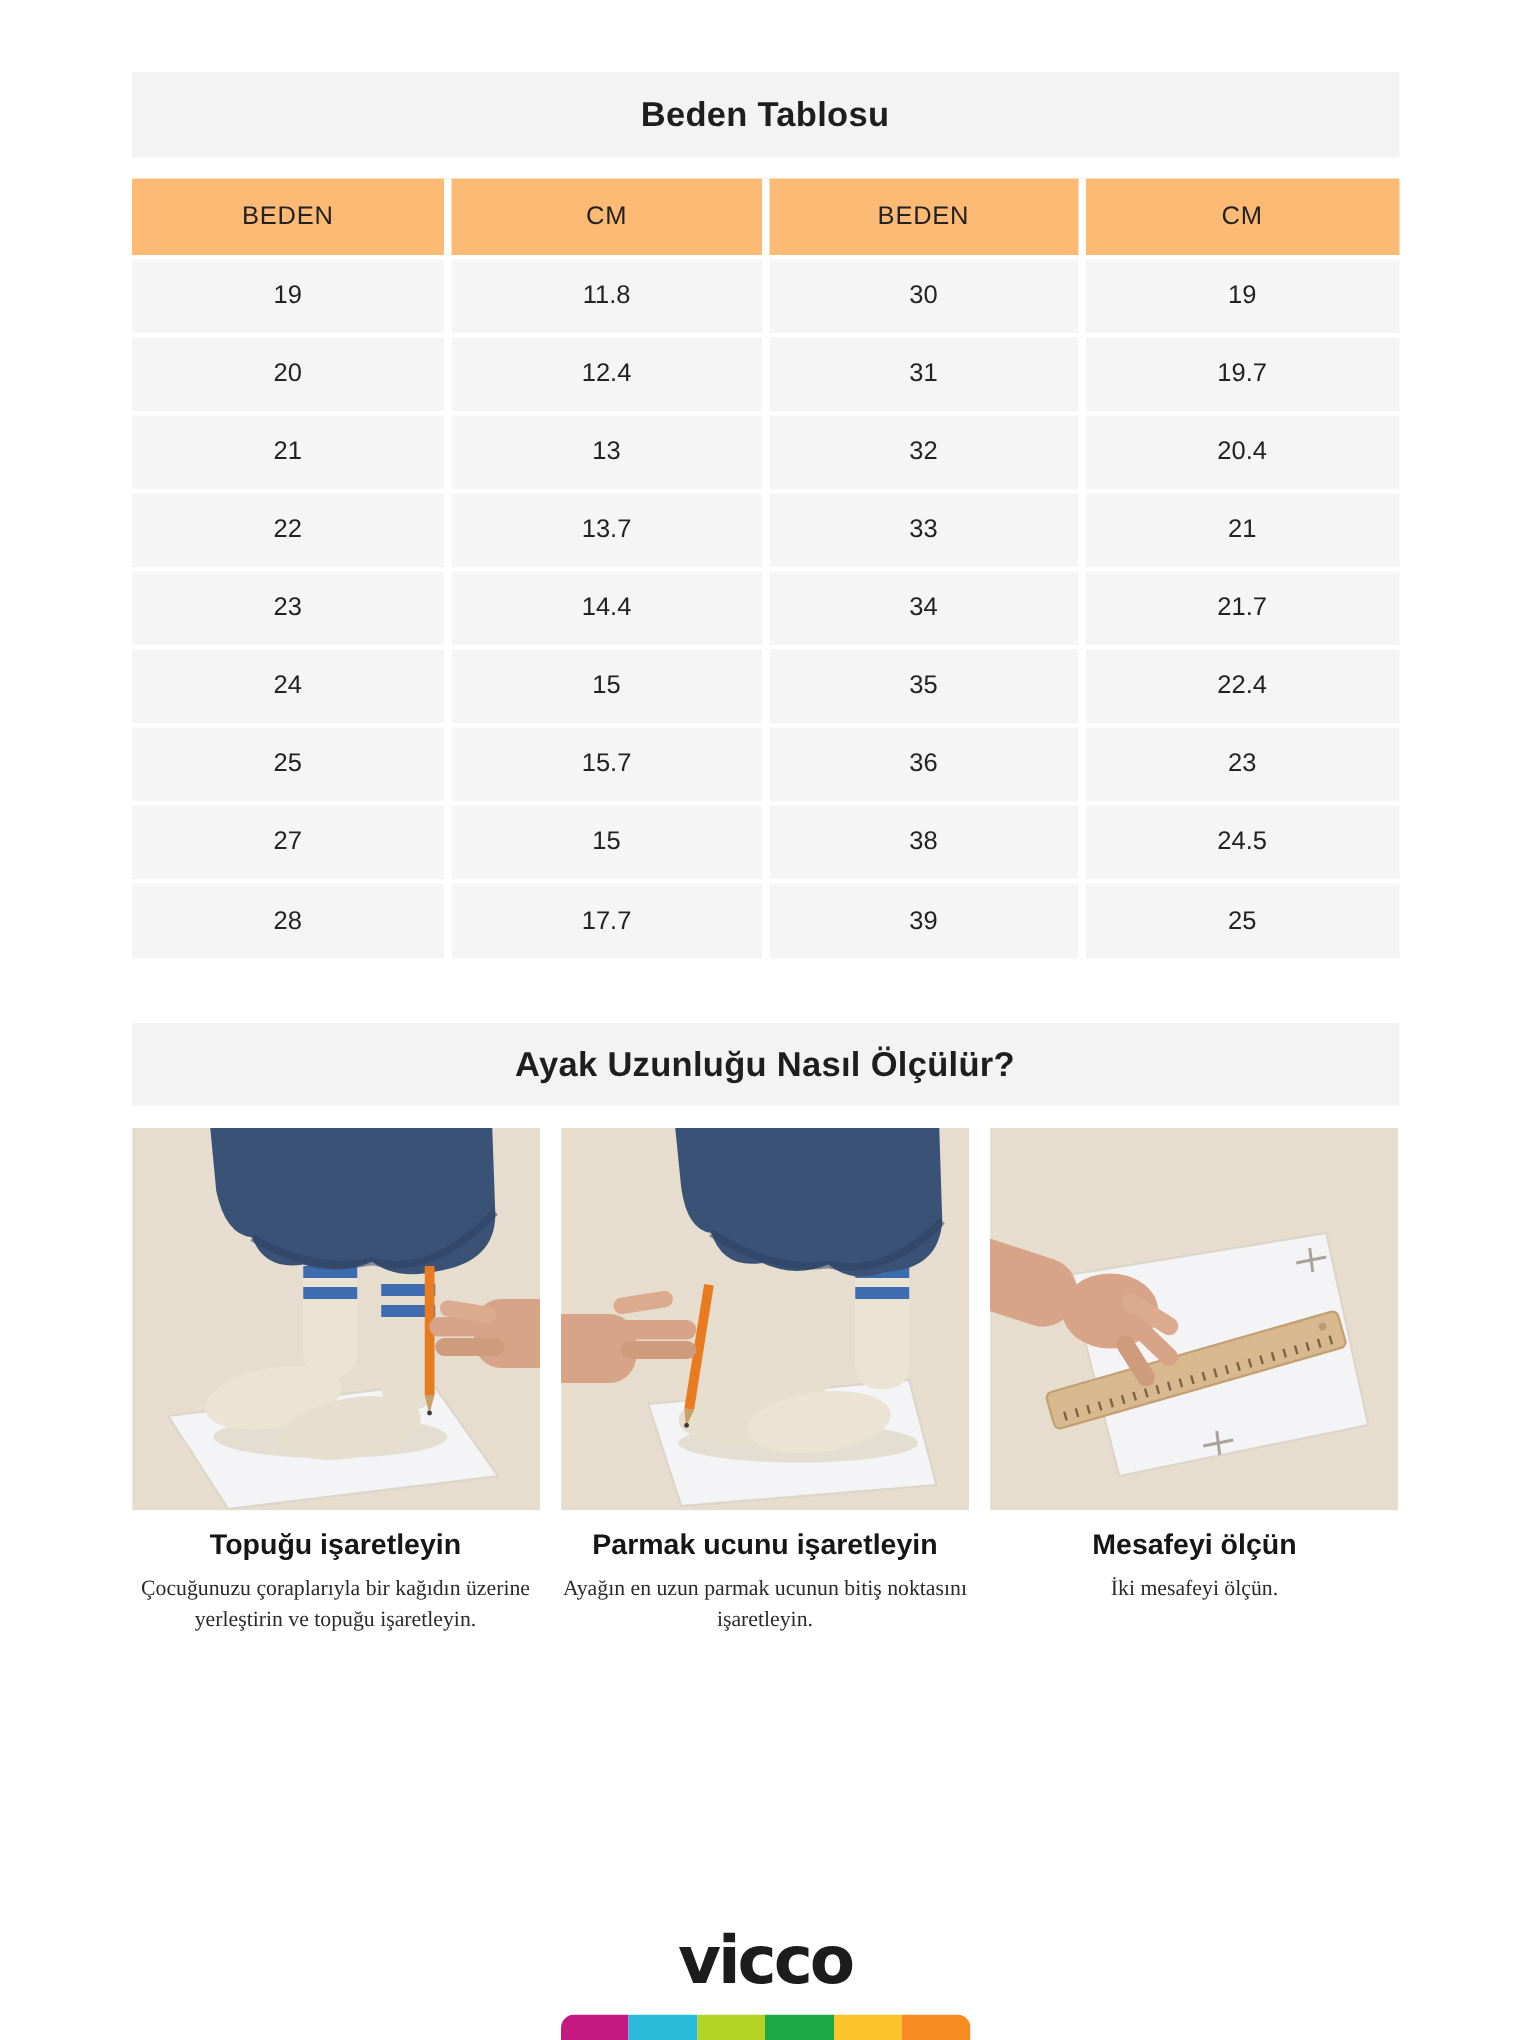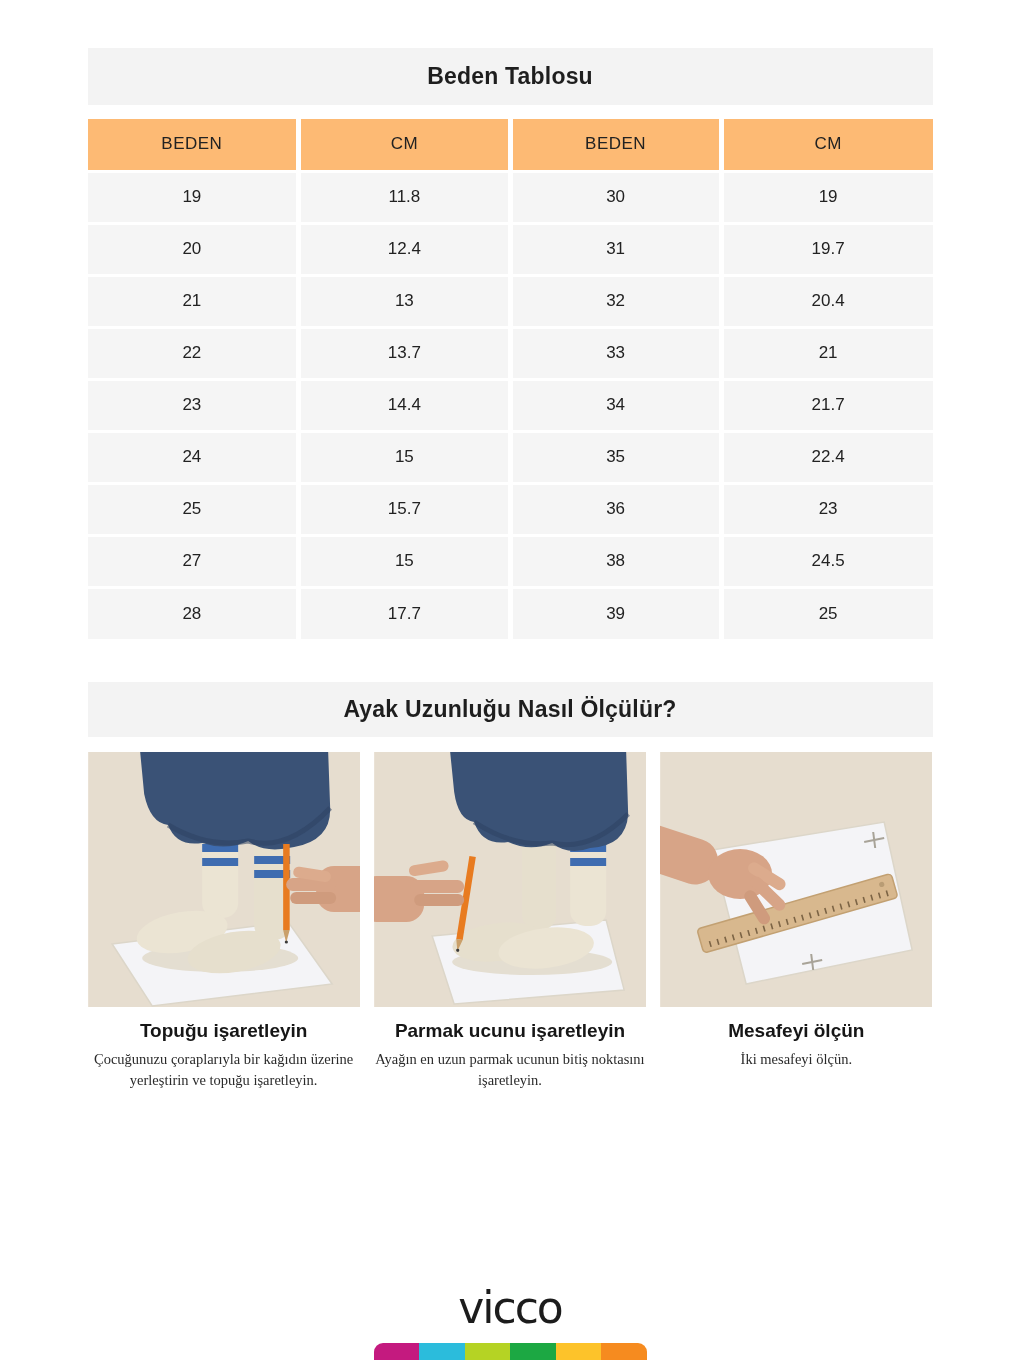--- a/index.html
+++ b/index.html
@@ -40,21 +40,21 @@
   .step { flex:1 1 0; text-align:center; }
   .step .photo { width:100%; height:255px; overflow:hidden; }
   .step .photo svg { display:block; width:100%; height:100%; }
   .step h3 { margin-top:13px; font-size:19px; font-weight:bold; color:#161616; }
   .step p  { margin:7px auto 0; font-size:14.5px; line-height:1.45; color:#2a2a2a; max-width:278px;font-family:Liberation Serif, serif; }
 
   
   .footer { margin-top:auto; display:flex; flex-direction:column; align-items:center; }
   .brand {
     font-family:"DejaVu Sans", sans-serif;
-    font-size:44px; font-weight:400; letter-spacing:-2px; color:#1c1c1c; line-height:1;
+    font-size:44px; font-weight:700; letter-spacing:-2px; color:#1c1c1c; line-height:1;
   }
   .brand-bar {
     margin-top:13px; width:273px; height:17px;
     display:flex; overflow:hidden; border-radius:9px 9px 0 0;
   }
   .brand-bar .seg { flex:1 1 0; height:100%; }
 </style>
 </head>
 <body>
 

